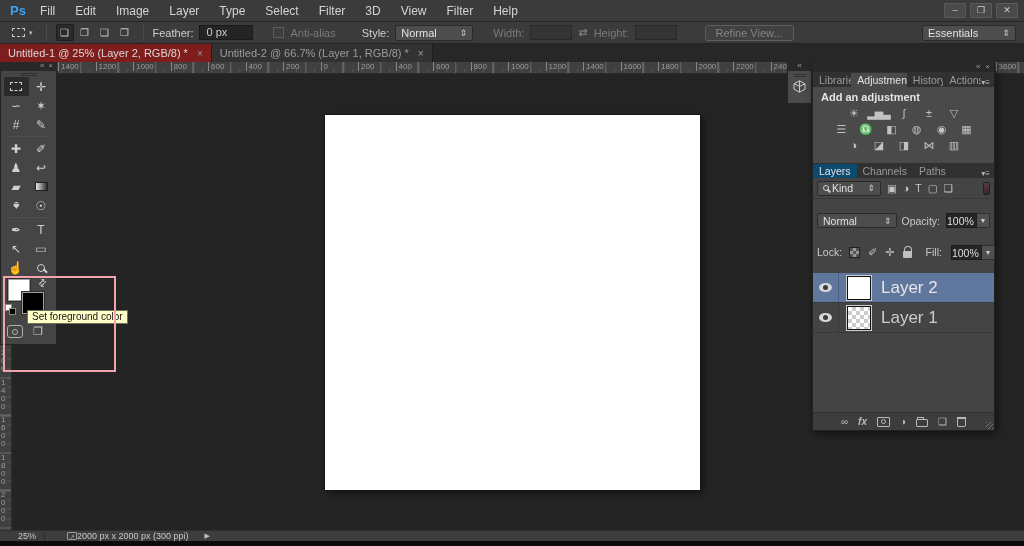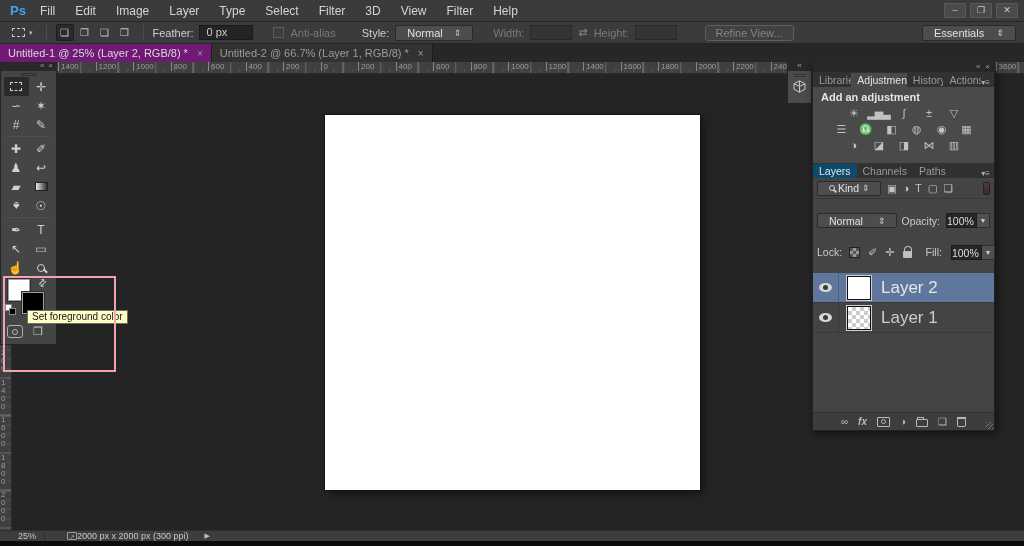--- a/index.html
+++ b/index.html
@@ -29,33 +29,33 @@
   .mode-btn { width:18px; height:17px; display:flex; align-items:center; justify-content:center;
     color:#c4c4c4; font-size:10px; border-radius:2px; }
   .mode-btn.active { background:#2a2a2a; border:1px solid #1e1e1e; }
   .ob-label { color:#cfcfcf; }
   .ob-label.disabled, .disabled { color:#7a7a7a; }
   .ob-input { width:54px; height:15px; background:#242424; border:1px solid #1a1a1a;
     color:#ccc; font-size:11px; padding-left:6px; line-height:13px; }
   .ob-input.disabled-input { width:42px; background:#343434; border-color:#282828; }
   .checkbox { width:11px; height:11px; background:#3e3e3e; border:1px solid #5c5c5c; display:inline-block; }
   .dropdown { height:16px; background:#4d4d4d; border:1px solid #2a2a2a; border-radius:2px;
-    display:flex; align-items:center; padding:0 11px; color:#e2e2e2; gap:4px; }
+    display:flex; align-items:center; padding:0 5px; color:#e2e2e2; gap:4px; }
   .dropdown .updown { margin-left:auto; font-size:9px; color:#ccc; }
   .dd-style { width:78px; }
   .dd-workspace { width:94px; margin-left:auto; margin-right:8px; }
   .refine-btn { padding:1px 10px; border:1px solid #5e5e5e; border-radius:3px;
     color:#858585; background:#414141; font-size:11px; }
   .swap-glyph { color:#8a8a8a; font-size:11px; }
   
   .tabbar { position:absolute; left:0; top:44px; width:1024px; height:18px;
     background:#272727; display:flex; z-index:35; }
   .doc-tab { display:flex; align-items:center; padding:0 8px; font-size:11px;
     border-right:1px solid #1d1d1d; white-space:nowrap; }
-  .doc-tab.active { background:#701a75; color:#dadada; }
+  .doc-tab.active { background:#7f1d1d; color:#dadada; }
   .doc-tab.inactive { background:#323232; color:#9b9b9b; }
   .tab-close { margin-left:9px; font-size:10px; color:#9a9a9a; }
   
   .pasteboard { position:absolute; left:0; top:62px; width:1024px; height:468px; background:#242424; z-index:1; }
   .canvas { position:absolute; left:325px; top:115px; width:375px; height:375px; background:#ffffff;
     box-shadow:0 0 0 1px #151515, 3px 3px 8px rgba(0,0,0,0.55); z-index:2; }
   .h-ruler { position:absolute; left:0; top:62px; width:1024px; height:12px; background:#404040;
     border-bottom:1px solid #2b2b2b; z-index:5;
     background-image:
       repeating-linear-gradient(to right, #666 0 1px, transparent 1px 37.5px),

